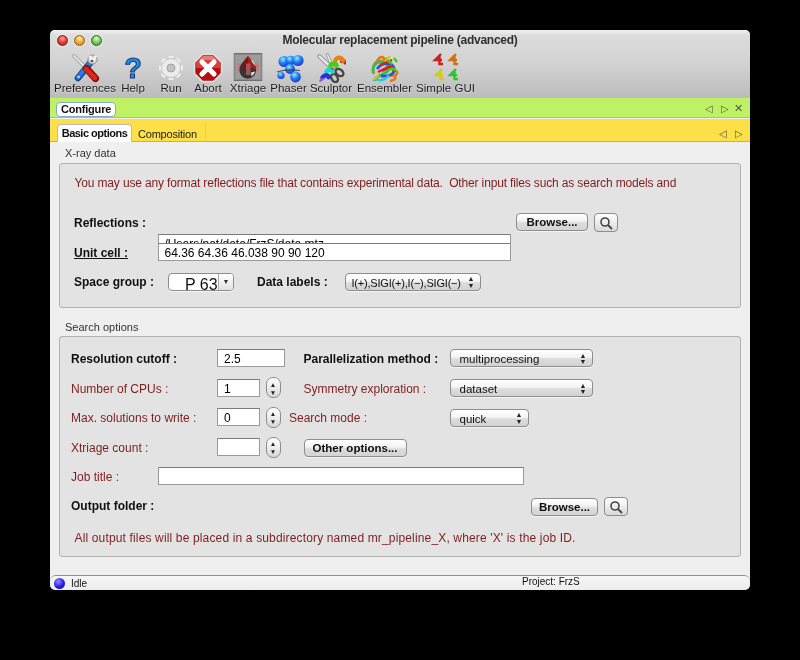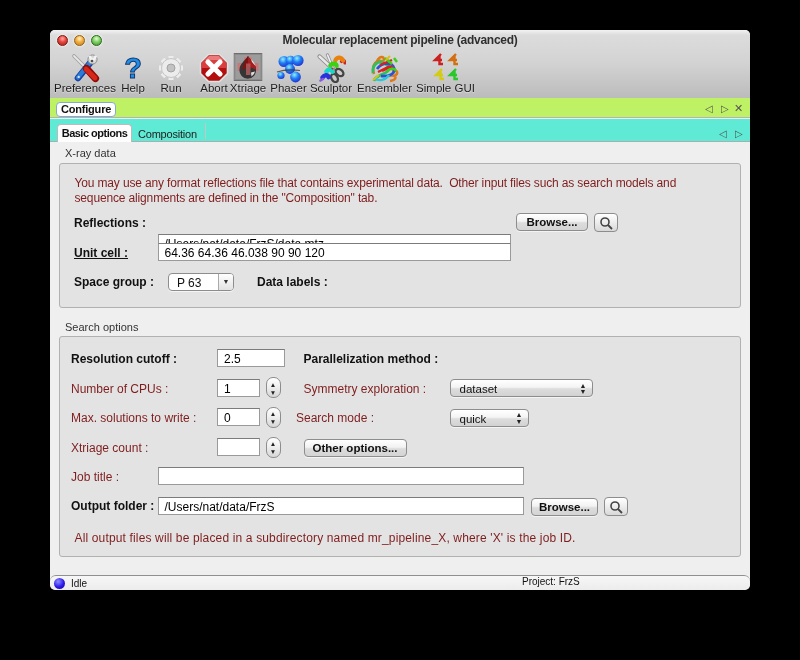--- a/index.html
+++ b/index.html
@@ -25,21 +25,21 @@
 .titem svg { position:absolute; top:0; left:50%; transform:translateX(-50%); }
 
 #cfgrow { position:absolute; left:0; top:68px; width:700px; height:20px;
   background:#bef264; border-bottom:1px solid #b3b3b3; }
 #cfgchip { position:absolute; left:6px; top:4px; height:15px; padding:0 4px; letter-spacing:-0.2px;
   background:#fff; border:1.5px solid #82abce; border-radius:4px;
   font-size:11px; font-weight:bold; color:#111; line-height:12px; }
 .navarr { position:absolute; font-size:10px; color:#555; }
 
 #tabrow { position:absolute; left:0; top:89px; width:700px; height:23px;
-  background:#5eead4; border-bottom:1px solid #adadad; }
+  background:#fde047; border-bottom:1px solid #adadad; }
 #tabsel { position:absolute; left:7px; top:5px; height:18px; width:75px;
   background:#fdfdfd; border:1px solid #bbb; border-bottom:none;
   border-radius:4px 4px 0 0; font-size:11px; font-weight:bold; color:#111;
   line-height:17px; text-align:center; letter-spacing:-0.5px; white-space:nowrap; }
 #tabcomp { position:absolute; left:88px; top:7px; height:17px;
   font-size:11px; color:#222; line-height:16px; letter-spacing:-0.2px; }
 #tabsep { position:absolute; left:155px; top:4px; width:1px; height:16px; background:#c6c6c6; }
 
 #content { position:absolute; left:0; top:112px; width:700px; height:433px; background:#efefef; }
 .grouplabel { position:absolute; font-size:11px; color:#333; }
@@ -107,21 +107,21 @@
           <line x1="15" y1="3" x2="15" y2="27"></line>
           <line x1="3" y1="15" x2="27" y2="15"></line>
           <line x1="6.5" y1="6.5" x2="23.5" y2="23.5"></line>
           <line x1="23.5" y1="6.5" x2="6.5" y2="23.5"></line>
         </g>
         <circle cx="15" cy="15" r="9.5" fill="#ececec" stroke="#c4c4c4" stroke-width="1"></circle>
         <circle cx="15" cy="15" r="4" fill="#c2c2c2" stroke="#a2a2a2" stroke-width="1"></circle>
       </svg>
       <span class="lbl">Run</span>
     </div>
-    <div class="titem" id="t-abort" style="left:149px; width:30px;text-align:center;">
+    <div class="titem" id="t-abort" style="left:143px; width:30px;text-align:center;">
       <svg width="30" height="30" viewBox="0 0 30 30">
         <polygon points="9.5,1.5 20.5,1.5 28.5,9.5 28.5,20.5 20.5,28.5 9.5,28.5 1.5,20.5 1.5,9.5" fill="#b40f0f" stroke="#d9e4e4" stroke-width="1.6"></polygon>
         <polygon points="10,2.5 20,2.5 27.5,10 27.5,15 2.5,15 2.5,10" fill="#e04848" opacity="0.85"></polygon>
         <polygon points="10.3,3 19.7,3 24,7 6,7" fill="#f08a8a" opacity="0.8"></polygon>
         <path d="M9,9 L21,21 M21,9 L9,21" stroke="#fff" stroke-width="5.2" stroke-linecap="round"></path>
       </svg>
       <span class="lbl">Abort</span>
     </div>
     <div class="titem" id="t-xtri" style="left:183.5px; width:29px;">
       <svg width="29" height="29" viewBox="0 0 29 29">
@@ -217,77 +217,83 @@
     <span id="tabcomp">Composition</span>
     <span id="tabsep"></span>
     <span class="navarr" style="left:669px; top:9px;">◁</span>
     <span class="navarr" style="left:685px; top:9px;">▷</span>
   </div>
 
   <div id="content">
     <span class="grouplabel" style="left:15px; top:5px;">X-ray data</span>
     <div class="groupbox" style="top:21px; height:145px;"></div>
     <span class="nlbl" style="left:24.5px; top:34px; letter-spacing:-0.15px;">You may use any format reflections file that contains experimental data.&nbsp; Other input files such as search models and</span>
-    <span class="nlbl" style="left:24.5px; top:49px; letter-spacing:-0.15px;">sequence alignments are defined in the "Composition" tab.</span>
 
     <span class="blbl" style="left:24px; top:73.5px;">Reflections :</span>
     <div class="tfield" style="left:107.5px; top:70.5px; width:353px; height:18.5px;margin-top:21px;">/Users/nat/data/FrzS/data.mtz</div>
     <div class="btn" style="left:466px; top:71px; width:72px; line-height:16px;">Browse...</div>
     <div class="mag" style="left:544px; top:70.5px;">
         <svg width="15" height="15" viewBox="0 0 15 15">
           <circle cx="6" cy="6" r="4" fill="none" stroke="#444" stroke-width="1.6"></circle>
           <line x1="9" y1="9" x2="13" y2="13" stroke="#444" stroke-width="1.8"></line>
         </svg>
       </div>
 
     <span class="blbl" style="left:24px; top:103.5px;text-decoration:underline;">Unit cell :</span>
     <div class="tfield" style="left:107.5px; top:100.5px; width:353px; height:18.5px;">64.36 64.36 46.038 90 90 120</div>
 
     <span class="blbl" style="left:24px; top:133px;">Space group :</span>
     <div class="popup" style="left:118px; top:130.5px; width:66px; background:#fff;">
-      <span style="position:absolute; left:8px; top:2px; font-size:12px;">P 63</span>
+      <span style="position:absolute; left:16px; top:2px; font-size:16px;">P 63</span>
       <span style="position:absolute; right:0; top:0; width:15px; height:16px; border-left:1px solid #aaa; background:linear-gradient(#fff,#e2e2e2); border-radius:0 3px 3px 0; text-align:center; font-size:7px; line-height:16px; color:#333;">▼</span>
     </div>
     <span class="blbl" style="left:207px; top:133px;">Data labels :</span>
+    <div class="popup" style="left:294.5px; top:130.5px; width:136px;">
+      <span style="position:absolute; left:6px; top:3px; font-size:11px; letter-spacing:-0.2px;">I(+),SIGI(+),I(−),SIGI(−)</span>
+      <span class="ud">▲<br>▼</span>
+    </div>
 
     <span class="grouplabel" style="left:15px; top:179px;">Search options</span>
     <div class="groupbox" style="top:194px; height:221px;"></div>
 
     <span class="blbl" style="left:21px; top:209.5px;">Resolution cutoff :</span>
     <div class="tfield" style="left:167px; top:206.5px; width:68px; height:18px;">2.5</div>
     <span class="blbl" style="left:253.5px; top:209.5px;">Parallelization method :</span>
+    <div class="popup" style="left:399.5px; top:207px; width:143px;">
+      <span style="position:absolute; left:9px; top:3px;">multiprocessing</span>
+      <span class="ud">▲<br>▼</span>
+    </div>
 
     <span class="nlbl" style="left:21px; top:239.5px;">Number of CPUs :</span>
     <div class="tfield" style="left:167px; top:236.5px; width:43px; height:18px;">1</div>
     <div class="stepper" style="left:215.5px; top:235px;">▲<br>▼</div>
     <span class="nlbl" style="left:253.5px; top:239.5px;text-align:right;">Symmetry exploration :</span>
     <div class="popup" style="left:399.5px; top:237px; width:143px;">
       <span style="position:absolute; left:9px; top:3px;">dataset</span>
       <span class="ud">▲<br>▼</span>
     </div>
 
     <span class="nlbl" style="left:21px; top:268.5px;">Max. solutions to write :</span>
     <div class="tfield" style="left:167px; top:266px; width:43px; height:18px;">0</div>
     <div class="stepper" style="left:215.5px; top:264.5px;">▲<br>▼</div>
-    <span class="nlbl" style="left:246px; top:268.5px;">Search mode :</span>
+    <span class="nlbl" style="left:239px; top:268.5px;">Search mode :</span>
     <div class="popup" style="left:399.5px; top:266.5px; width:79px;">
       <span style="position:absolute; left:9px; top:3px;">quick</span>
       <span class="ud">▲<br>▼</span>
     </div>
 
     <span class="nlbl" style="left:21px; top:298.5px;">Xtriage count :</span>
     <div class="tfield" style="left:167px; top:296px; width:43px; height:18px;"></div>
     <div class="stepper" style="left:215.5px; top:294.5px;">▲<br>▼</div>
     <div class="btn" style="left:253.5px; top:296.5px; width:103px; line-height:16px;">Other options...</div>
 
     <span class="nlbl" style="left:21px; top:328px;">Job title :</span>
     <div class="tfield" style="left:107.5px; top:325px; width:366px; height:18px;"></div>
 
     <span class="blbl" style="left:21px; top:357px;">Output folder :</span>
-    <div class="tfield" style="left:107.5px; top:354.5px; width:366px; height:18px;">/Users/nat/data/FrzS</div>
     <div class="btn" style="left:481px; top:355.5px; width:67px; line-height:16px;">Browse...</div>
     <div class="mag" style="left:554px; top:355px;">
         <svg width="15" height="15" viewBox="0 0 15 15">
           <circle cx="6" cy="6" r="4" fill="none" stroke="#444" stroke-width="1.6"></circle>
           <line x1="9" y1="9" x2="13" y2="13" stroke="#444" stroke-width="1.8"></line>
         </svg>
       </div>
 
     <span class="nlbl" style="left:24.5px; top:389px; letter-spacing:0.15px;">All output files will be placed in a subdirectory named mr_pipeline_X, where 'X' is the job ID.</span>
   </div>

